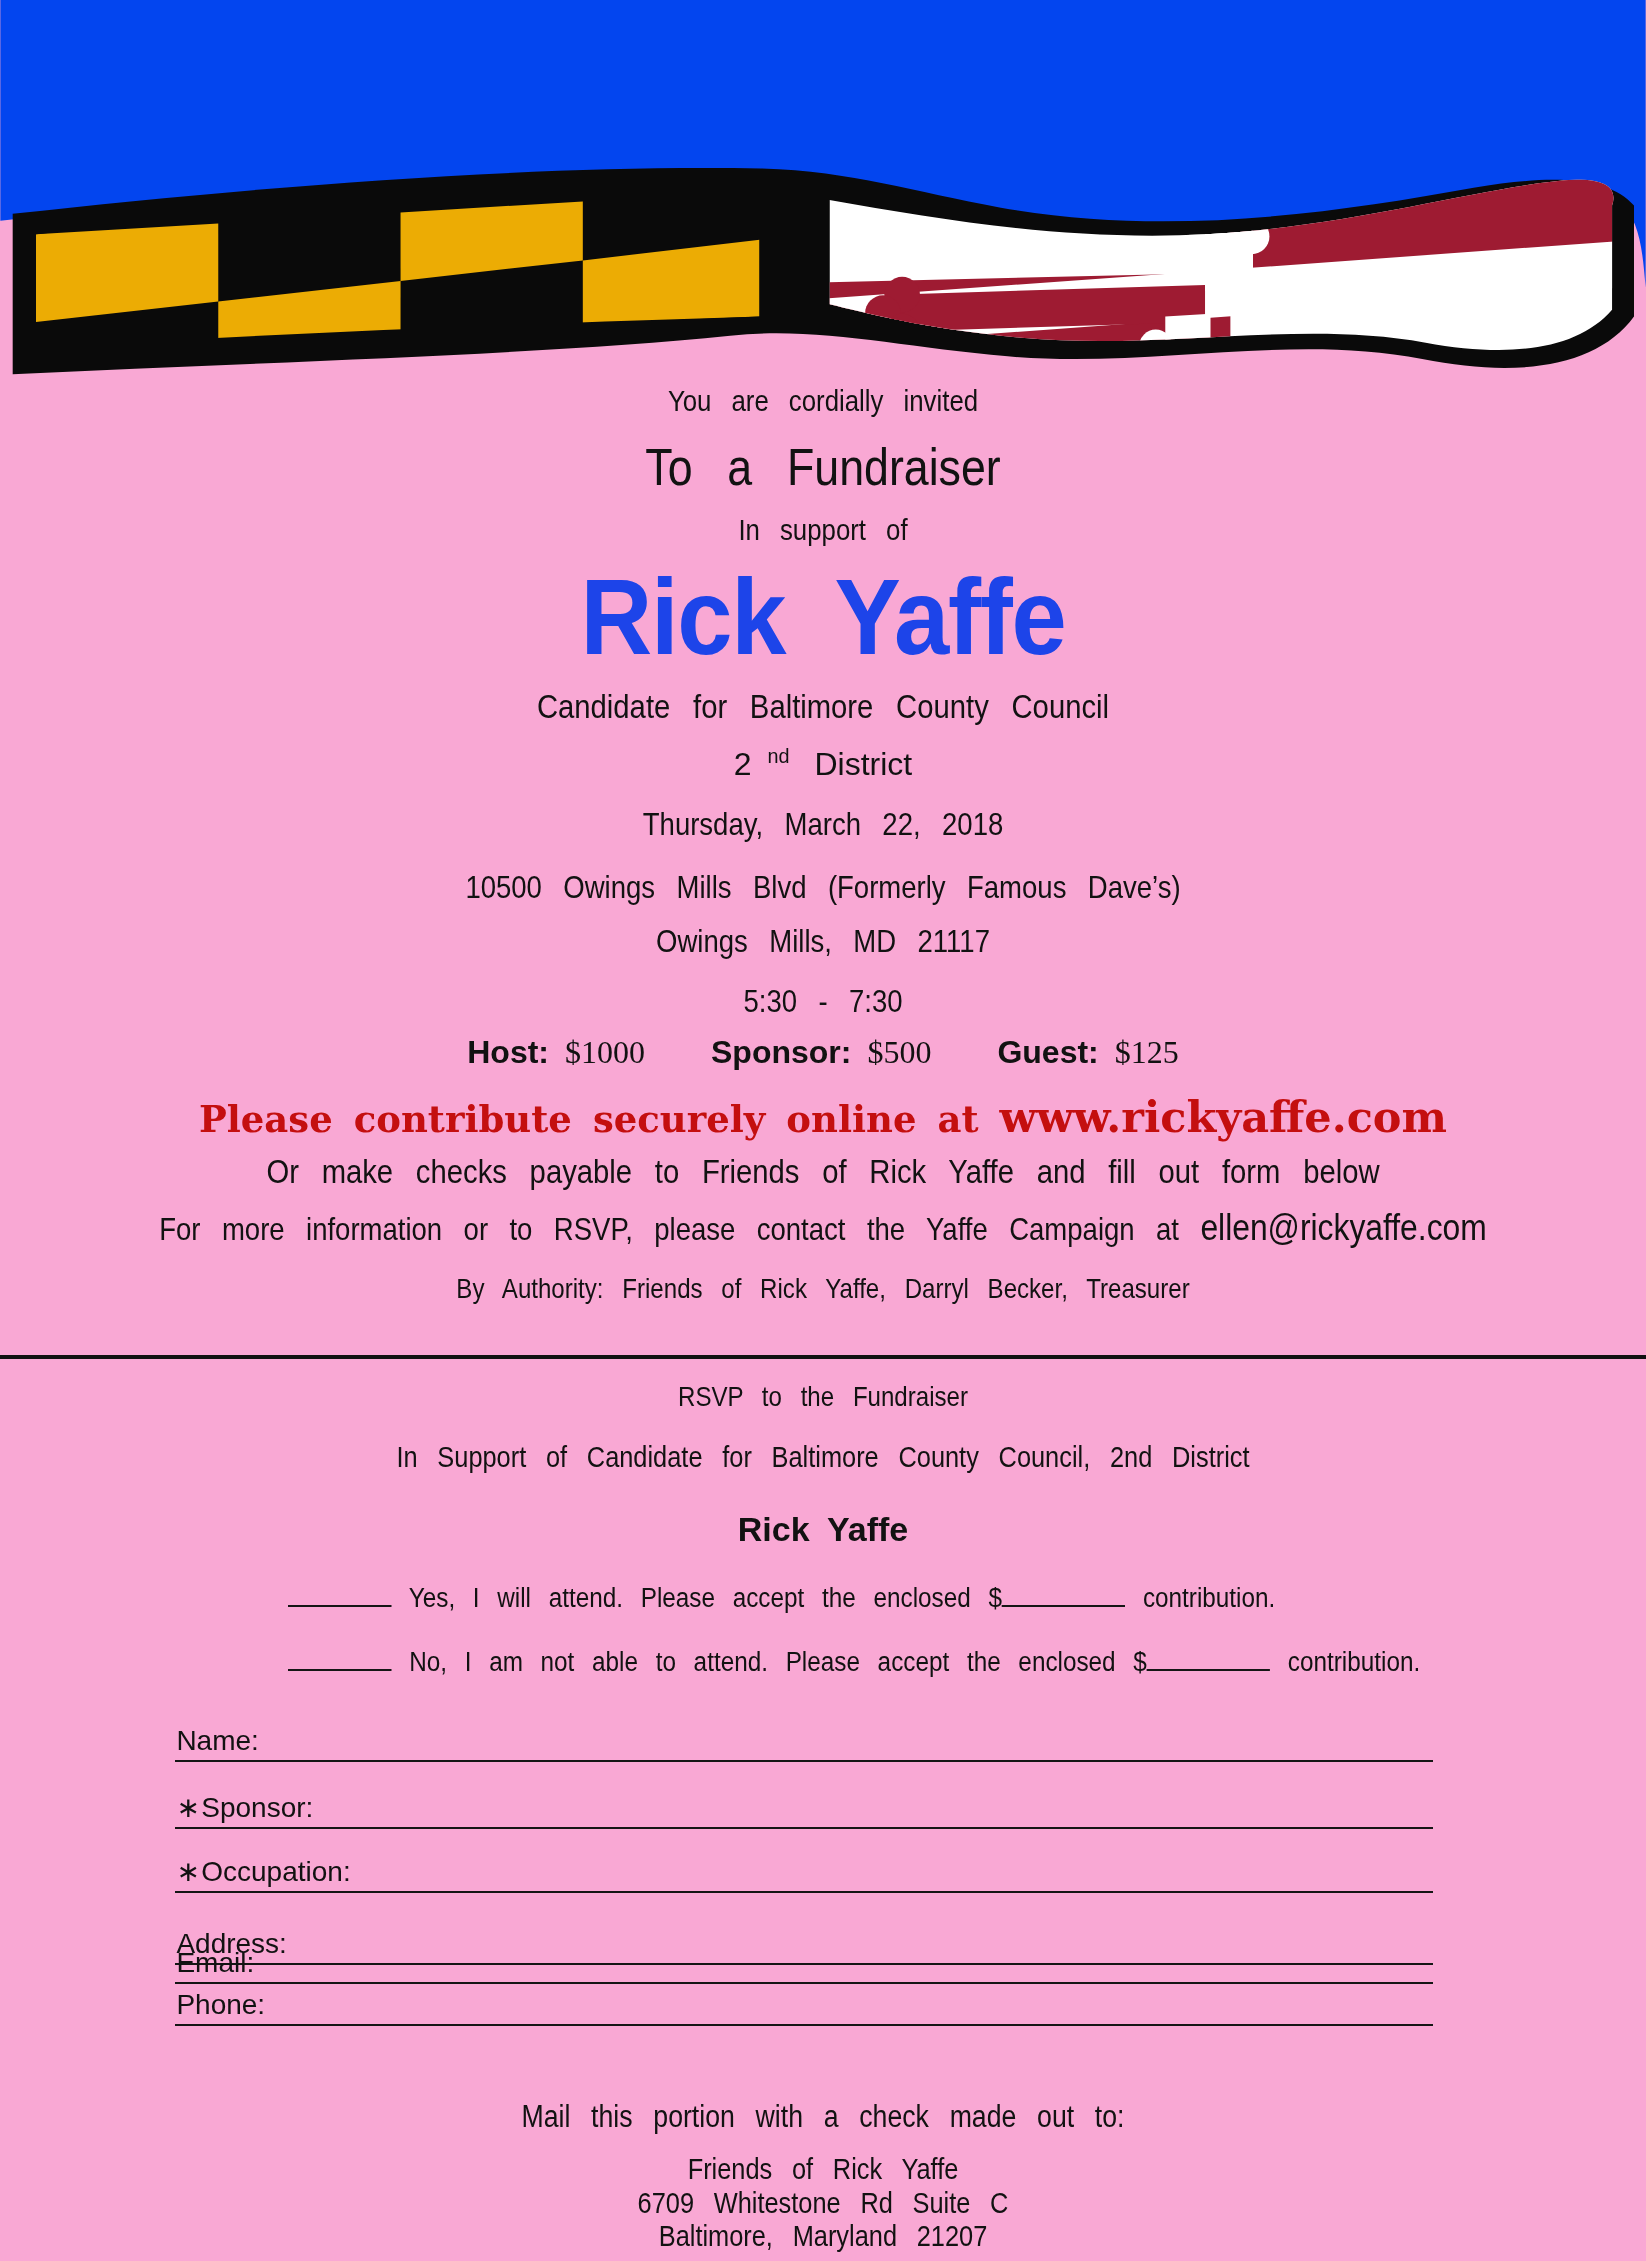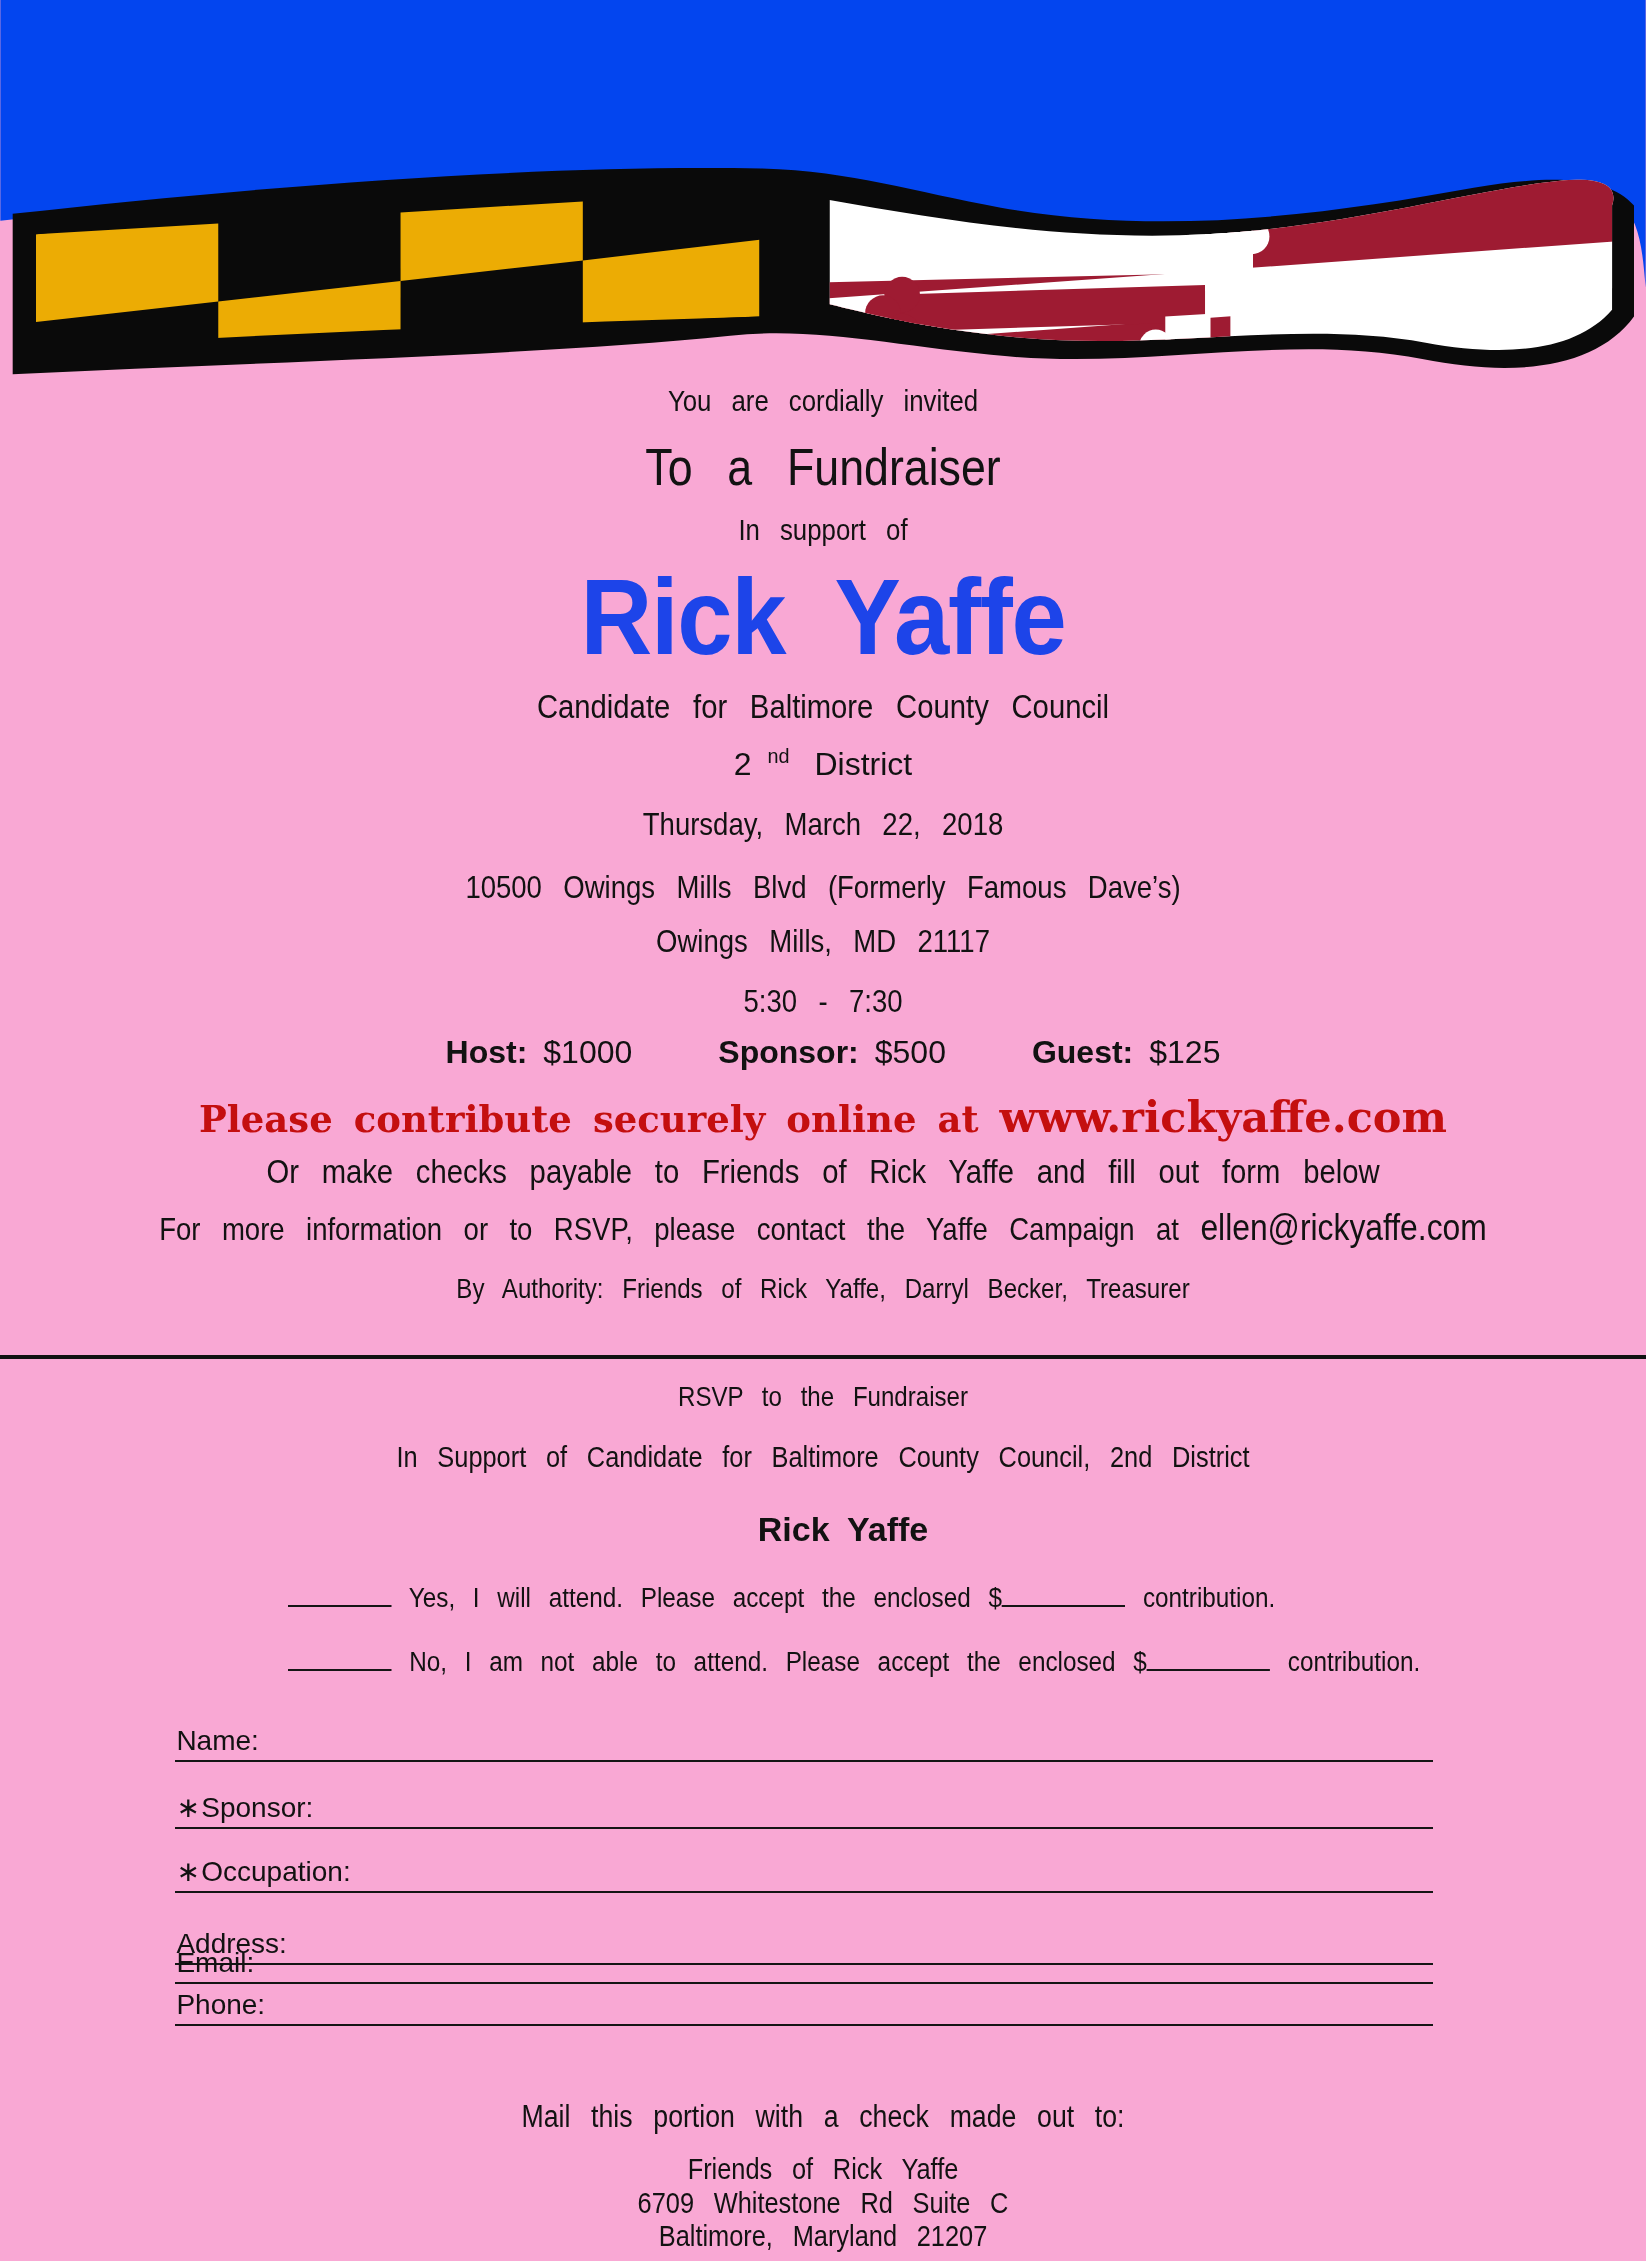--- a/index.html
+++ b/index.html
@@ -24,27 +24,27 @@
   .line{
     position:absolute;left:0;width:100%;
     text-align:center;white-space:nowrap;
     word-spacing:0.5em;color:var(--ink);
   }
   .cond{transform:scaleX(0.86);}
   .name-title{
     font-size:108px;font-weight:bold;color:var(--title-blue);
     letter-spacing:-1.4px;transform:scaleX(0.92);word-spacing:0.25em;
   }
-  .bold{font-weight:bold;margin-left:20px;}
+  .bold{font-weight:bold;}
   sup.ord{font-size:0.62em;vertical-align:super;line-height:0;margin-left:16px;}
   .red-line{color:var(--accent-red);font-family:"DejaVu Serif","Liberation Serif",serif;font-weight:bold;word-spacing:0.22em;}
   .red-url{font-size:43px;}
   .email{font-size:37px;word-spacing:normal;}
   .tier{display:inline-block;margin:0 33px;}
-  .tier .amt{font-weight:normal;margin-left:16px;}
+  .tier .amt{font-weight:normal;margin-left:16px;font-family:Liberation Serif, serif;}
   .divider{position:absolute;left:0;width:100%;height:4.1px;background:#111;}
   .row{position:absolute;white-space:nowrap;word-spacing:0.45em;transform:scaleX(0.9);transform-origin:0 50%;}
   .blank{display:inline-block;border-bottom:2.7px solid #151515;height:0.85em;vertical-align:baseline;}
   .field{
     position:absolute;left:175px;width:1258px;height:40px;
     border-bottom:2.7px solid #151515;font-size:28px;word-spacing:0.3em;
   }
   .field .lbl{position:absolute;left:1.4px;bottom:2.7px;}
   .mark{font-family:"DejaVu Sans",sans-serif;margin-right:1.4px;}
 </style>

